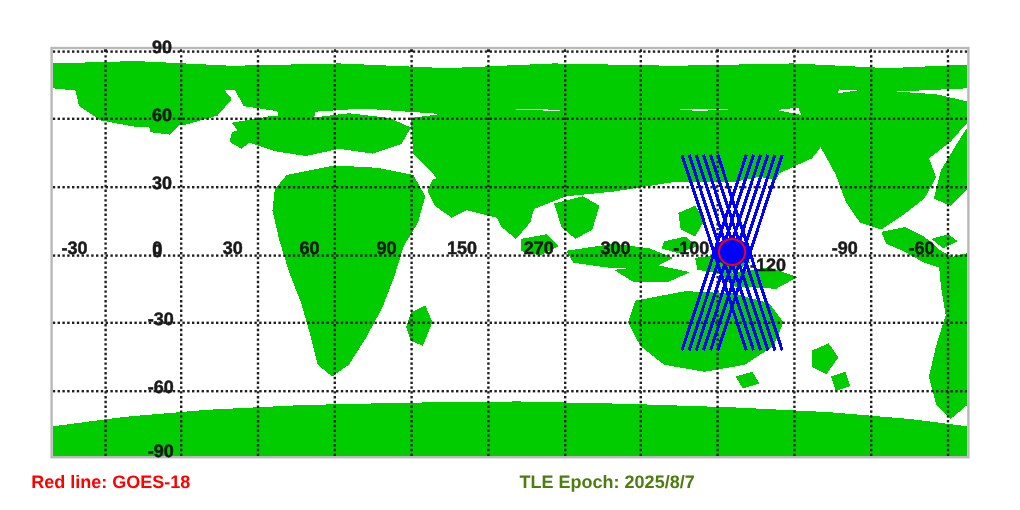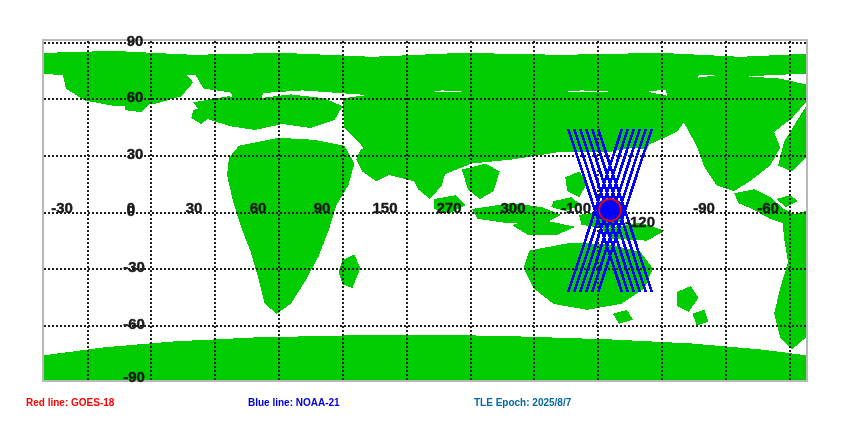--- a/index.html
+++ b/index.html
@@ -48,28 +48,28 @@
   
   #legend{
     position:absolute;
     left:0;top:392px;
     width:850px;height:33px;
   }
   .leg{
     position:absolute;
     top:0;
     font-family:"Liberation Sans", sans-serif;
-    font-size:10px;
+    font-size:15px;
     font-weight:bold;
     white-space:nowrap;
     line-height:22px;
   }
   #leg-red{left:26px;color:#ff0000;}
   #leg-blue{left:248px;color:#0000dd;}
-  #leg-epoch{left:474px;color:#0369a1;}
+  #leg-epoch{left:433px;color:#4d7c0f;}
 </style>
 </head>
 <body>
 
 <div id="stage">
 
   <div id="plot">
 
     <svg id="mapsvg" viewBox="0 0 766 343" preserveAspectRatio="none">
       <g fill="#00cc00" stroke="none" shape-rendering="crispEdges">
@@ -211,17 +211,16 @@
   <div class="tick yt" style="left:135px;top:40px;">90</div>
   <div class="tick yt" style="left:135px;top:96px;">60</div>
   <div class="tick yt" style="left:135px;top:153px;">30</div>
   <div class="tick yt" style="left:131px;top:210px;">0</div>
   <div class="tick yt" style="left:134px;top:266px;">-30</div>
   <div class="tick yt" style="left:134px;top:323px;">-60</div>
   <div class="tick yt" style="left:134px;top:376px;">-90</div>
 
   <div id="legend">
     <div class="leg" id="leg-red">Red line: GOES-18</div>
-    <div class="leg" id="leg-blue">Blue line: NOAA-21</div>
     <div class="leg" id="leg-epoch">TLE Epoch: 2025/8/7</div>
   </div>
 
 </div>
 
 </body></html>

